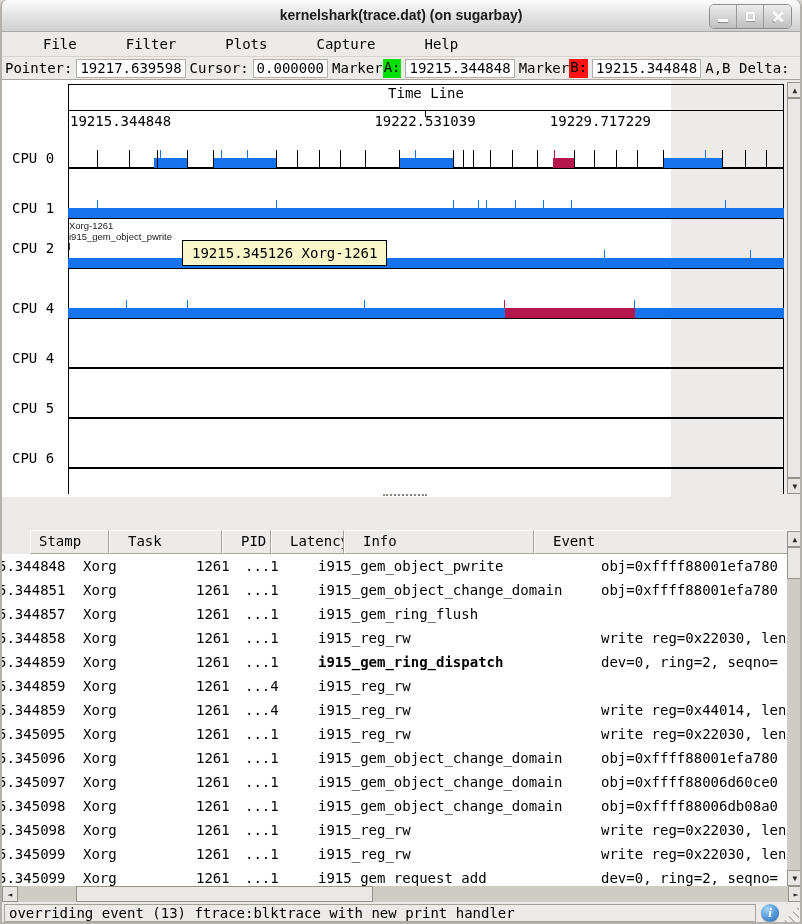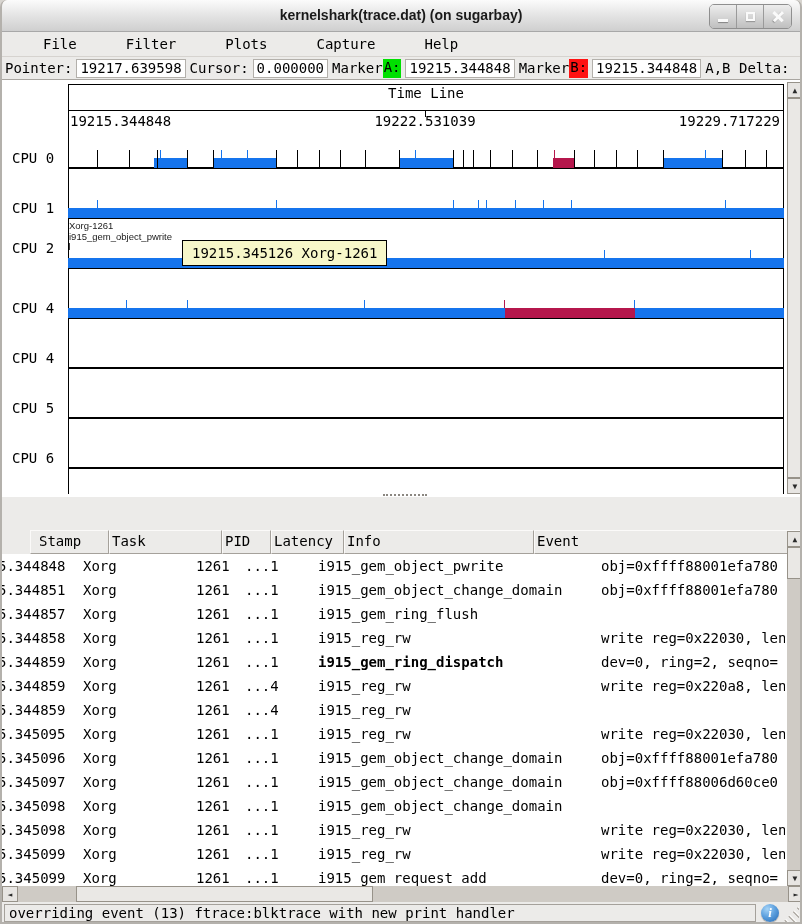--- a/index.html
+++ b/index.html
@@ -38,21 +38,21 @@
   .infobar { position:absolute; left:0; top:57px; right:0; height:23px; display:flex;
     align-items:center; gap:4px; padding-left:3px; background:#ECEBE9; white-space:nowrap;
     overflow:hidden; border-bottom:1px solid #a9a6a1; }
   .ib-val { background:#fff; border:1px solid #b3b0ab; padding:0 3px; height:19px; line-height:17px; }
   .mk { padding:0 1px; height:19px; line-height:17px; }
   .mk-a { background:var(--marker-a); }
   .mk-b { background:var(--marker-b); }
   .ib-lbl.marker { margin-right:-4px; }
 
   
-  .graph { position:absolute; left:0; top:80px; width:798px; height:417px; background:#fff; }
+  .graph { position:absolute; left:0; top:80px; width:669px; height:417px; background:#fff; }
   .gline { position:absolute; background:#000; }
   .tl-title { position:absolute; left:66px; width:716px; top:5px; text-align:center; }
   .axis-lab { position:absolute; top:33px; white-space:nowrap; }
   .cpu-label { position:absolute; left:10px; white-space:pre; }
   .baseline { position:absolute; height:2px; background:#000; left:66px; width:716px; }
   .seg { position:absolute; height:10px; }
   .tick { position:absolute; width:1px; }
   .hover-task, .hover-event { position:absolute; left:67px;
     font-family:"Liberation Sans",sans-serif; font-size:9.5px; color:#1a1a1a; white-space:nowrap; }
   .hover-task { top:140px; } .hover-event { top:151px; }
@@ -80,21 +80,21 @@
 
   
   .controls { position:absolute; left:0; top:497px; right:0; height:33px; background:#ECEBE9;
     overflow:hidden; }
 
   
   .theader { position:absolute; left:0; top:530px; width:785px; height:24px; display:flex;
     background:#7f1d1d; overflow:hidden;margin-left:28px; }
   .th { flex:0 0 auto; border-top:1px solid #fbfaf9; border-left:1px solid #fbfaf9;
     border-right:1px solid #a5a19b; border-bottom:1px solid #a5a19b; line-height:21px;
-    padding-left:2px; overflow:hidden; white-space:nowrap; background:#ECEBE9; }
+    padding-left:18px; overflow:hidden; white-space:nowrap; background:#ECEBE9; }
   .tbody { position:absolute; left:0; top:554px; width:785px; height:332px; background:#fff;
     overflow:hidden; }
   .trow { display:flex; height:24px; line-height:24px; }
   .td { flex:0 0 auto; overflow:hidden; white-space:nowrap; padding-left:6px; }
   .td.c0 { margin-left:-4px; padding-left:0; }
 
   
   .statusbar { position:absolute; left:0; top:902px; right:0; height:22px; background:#ECEBE9; }
   .status-msg { position:absolute; left:2px; top:2px; width:752px; height:18px;
     border:1px solid #a5a19b; line-height:16px; padding-left:4px; overflow:hidden;
@@ -311,28 +311,28 @@
         <div class="td" style="width: 73px;">...1</div>
         <div class="td" style="width: 283px; font-weight: bold;">i915_gem_ring_dispatch</div>
         <div class="td" style="width: 190px;">dev=0, ring=2, seqno=</div>
       </div>
       <div class="trow">
         <div class="td c0" style="width: 79px;">5.344859</div>
         <div class="td" style="width: 113px;">Xorg</div>
         <div class="td" style="width: 49px;">1261</div>
         <div class="td" style="width: 73px;">...4</div>
         <div class="td" style="width: 283px;">i915_reg_rw</div>
-        <div class="td" style="width: 190px;">write reg=0x220a8, len</div>
       </div>
       <div class="trow">
         <div class="td c0" style="width: 79px;">5.344859</div>
         <div class="td" style="width: 113px;">Xorg</div>
         <div class="td" style="width: 49px;">1261</div>
         <div class="td" style="width: 73px;">...4</div>
         <div class="td" style="width: 283px;">i915_reg_rw</div>
+        <div class="td" style="width: 190px;">write reg=0x44014, len</div>
       </div>
       <div class="trow">
         <div class="td c0" style="width: 79px;">5.345095</div>
         <div class="td" style="width: 113px;">Xorg</div>
         <div class="td" style="width: 49px;">1261</div>
         <div class="td" style="width: 73px;">...1</div>
         <div class="td" style="width: 283px;">i915_reg_rw</div>
         <div class="td" style="width: 190px;">write reg=0x22030, len</div>
       </div>
       <div class="trow">
@@ -350,20 +350,21 @@
         <div class="td" style="width: 73px;">...1</div>
         <div class="td" style="width: 283px;">i915_gem_object_change_domain</div>
         <div class="td" style="width: 190px;">obj=0xffff88006d60ce0</div>
       </div>
       <div class="trow">
         <div class="td c0" style="width: 79px;">5.345098</div>
         <div class="td" style="width: 113px;">Xorg</div>
         <div class="td" style="width: 49px;">1261</div>
         <div class="td" style="width: 73px;">...1</div>
         <div class="td" style="width: 283px;">i915_gem_object_change_domain</div>
+        <div class="td" style="width: 190px;">obj=0xffff88006db08a0</div>
       </div>
       <div class="trow">
         <div class="td c0" style="width: 79px;">5.345098</div>
         <div class="td" style="width: 113px;">Xorg</div>
         <div class="td" style="width: 49px;">1261</div>
         <div class="td" style="width: 73px;">...1</div>
         <div class="td" style="width: 283px;">i915_reg_rw</div>
         <div class="td" style="width: 190px;">write reg=0x22030, len</div>
       </div>
       <div class="trow">

